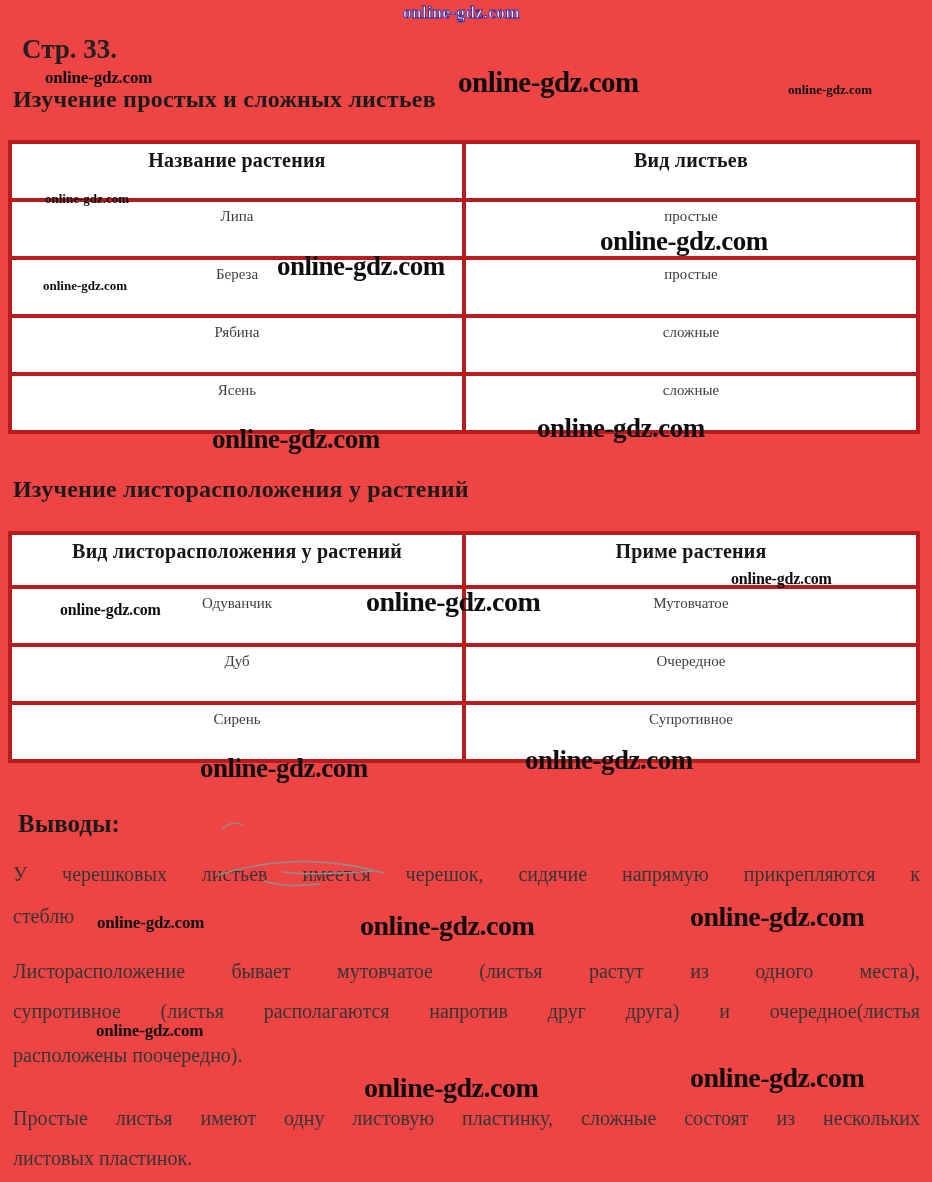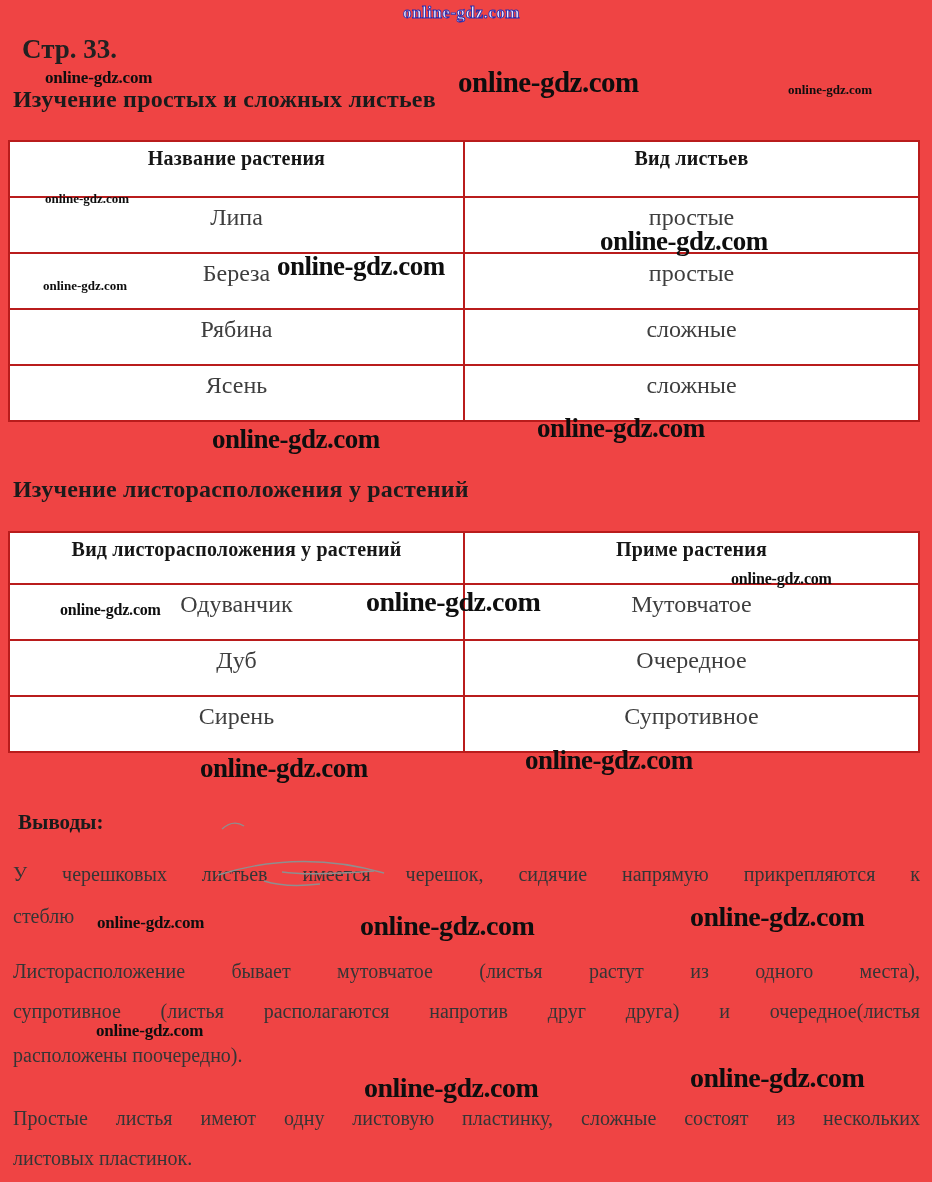--- a/index.html
+++ b/index.html
@@ -13,30 +13,30 @@
   .wm-big{font-size:27px;letter-spacing:-0.5px;}
   .wm-sb{font-size:17px;letter-spacing:-0.2px;}
   .wm-tiny{font-size:13px;}
   .wm-blue{
     font-size:17px;font-weight:700;color:#e9e9fa;
     -webkit-text-stroke:0.9px #2c2cae;letter-spacing:0.5px;
   }
   
   .page-num{font-size:27px;font-weight:700;color:#212121;}
   .sec-title{font-size:24px;font-weight:700;color:#1b1b1b;letter-spacing:0.2px;}
-  .concl-title{font-size:21px;font-weight:700;color:#1b1b1b;}
+  .concl-title{font-size:25px;font-weight:700;color:#1b1b1b;}
   .line{position:absolute;left:13px;width:907px;font-size:20px;color:#353535;line-height:25px;}
   .just{text-align:justify;text-align-last:justify;}
   
   table.data-table{border-collapse:collapse;table-layout:fixed;width:912px;background:#fff;}
   table.data-table th, table.data-table td{
-    border:2px solid #b91c1c;text-align:center;vertical-align:top;overflow:visible;
+    border:4px solid #b91c1c;text-align:center;vertical-align:top;overflow:visible;
   }
   table.data-table th{font-size:20px;font-weight:700;color:#161616;padding-top:5px;letter-spacing:0.2px;}
-  table.data-table td{font-size:24px;font-weight:400;color:#3e3e3e;padding-top:6px;}
+  table.data-table td{font-size:15px;font-weight:400;color:#3e3e3e;padding-top:6px;}
   #table1 th{height:48px;} #table1 td{height:47px;}
   #table2 th{height:44px;} #table2 td{height:47px;margin-top:40px;}
   .scribble{stroke:#8f8f8f;stroke-width:1.4;fill:none;}
 </style>
 </head>
 <body>
 
 <div id="page">
 
   <span class="abs wm-blue" style="left:403px;top:3px;">online-gdz.com</span>

